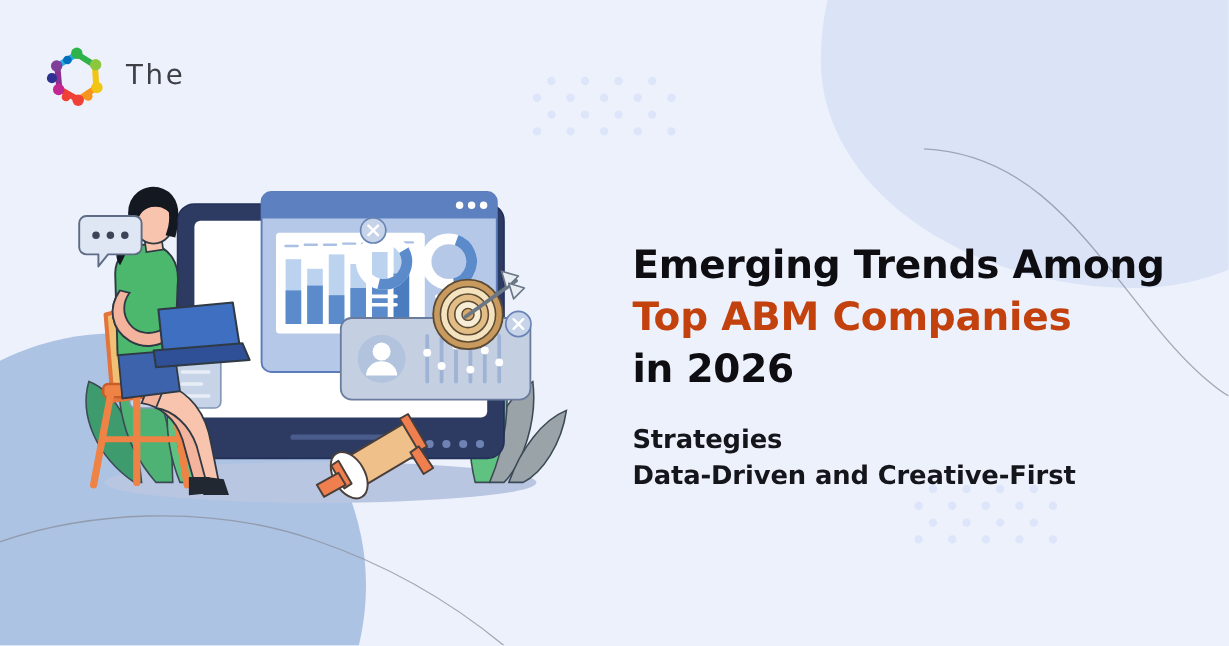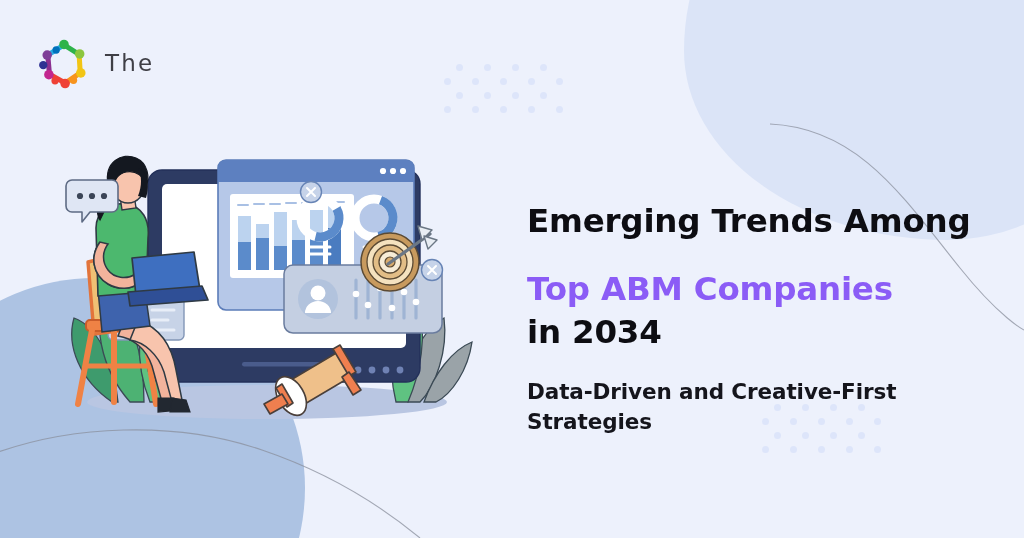--- a/index.html
+++ b/index.html
@@ -82,21 +82,21 @@
   }
   .headline {
     margin: 0;
     font-family: "DejaVu Sans", sans-serif;
     font-size: 32.5px;
     font-weight: 700;
     line-height: 1.33;
     color: #0d0d12;
     letter-spacing: -0.2px;
   }
-  .headline .hl-red { color: #8b5cf6; display:block;margin-top:25px; }
+  .headline .hl-red { color: #c2410c; display:block; }
   .headline .hl-l1, .headline .hl-l3 { display:block; }
   .subhead {
     margin: 22px 0 0 0;
     font-family: "DejaVu Sans", sans-serif;
     font-size: 21.5px;
     font-weight: 700;
     line-height: 1.42;
     color: #15151c;
     letter-spacing: -0.1px;
   }
@@ -434,21 +434,21 @@
         <circle cx="52" cy="46" r="3.1" fill="#3b4557"></circle>
       </g>
 
     </svg>
   </div>
 
   <div class="copy">
     <h1 class="headline">
       <span class="hl-l1">Emerging Trends Among</span>
       <span class="hl-red">Top ABM Companies</span>
-      <span class="hl-l3">in 2034</span>
+      <span class="hl-l3">in 2026</span>
     </h1>
     <p class="subhead">
+      <span>Strategies</span>
       <span>Data-Driven and Creative-First</span>
-      <span>Strategies</span>
     </p>
   </div>
 
 </div>
 
 </body></html>

